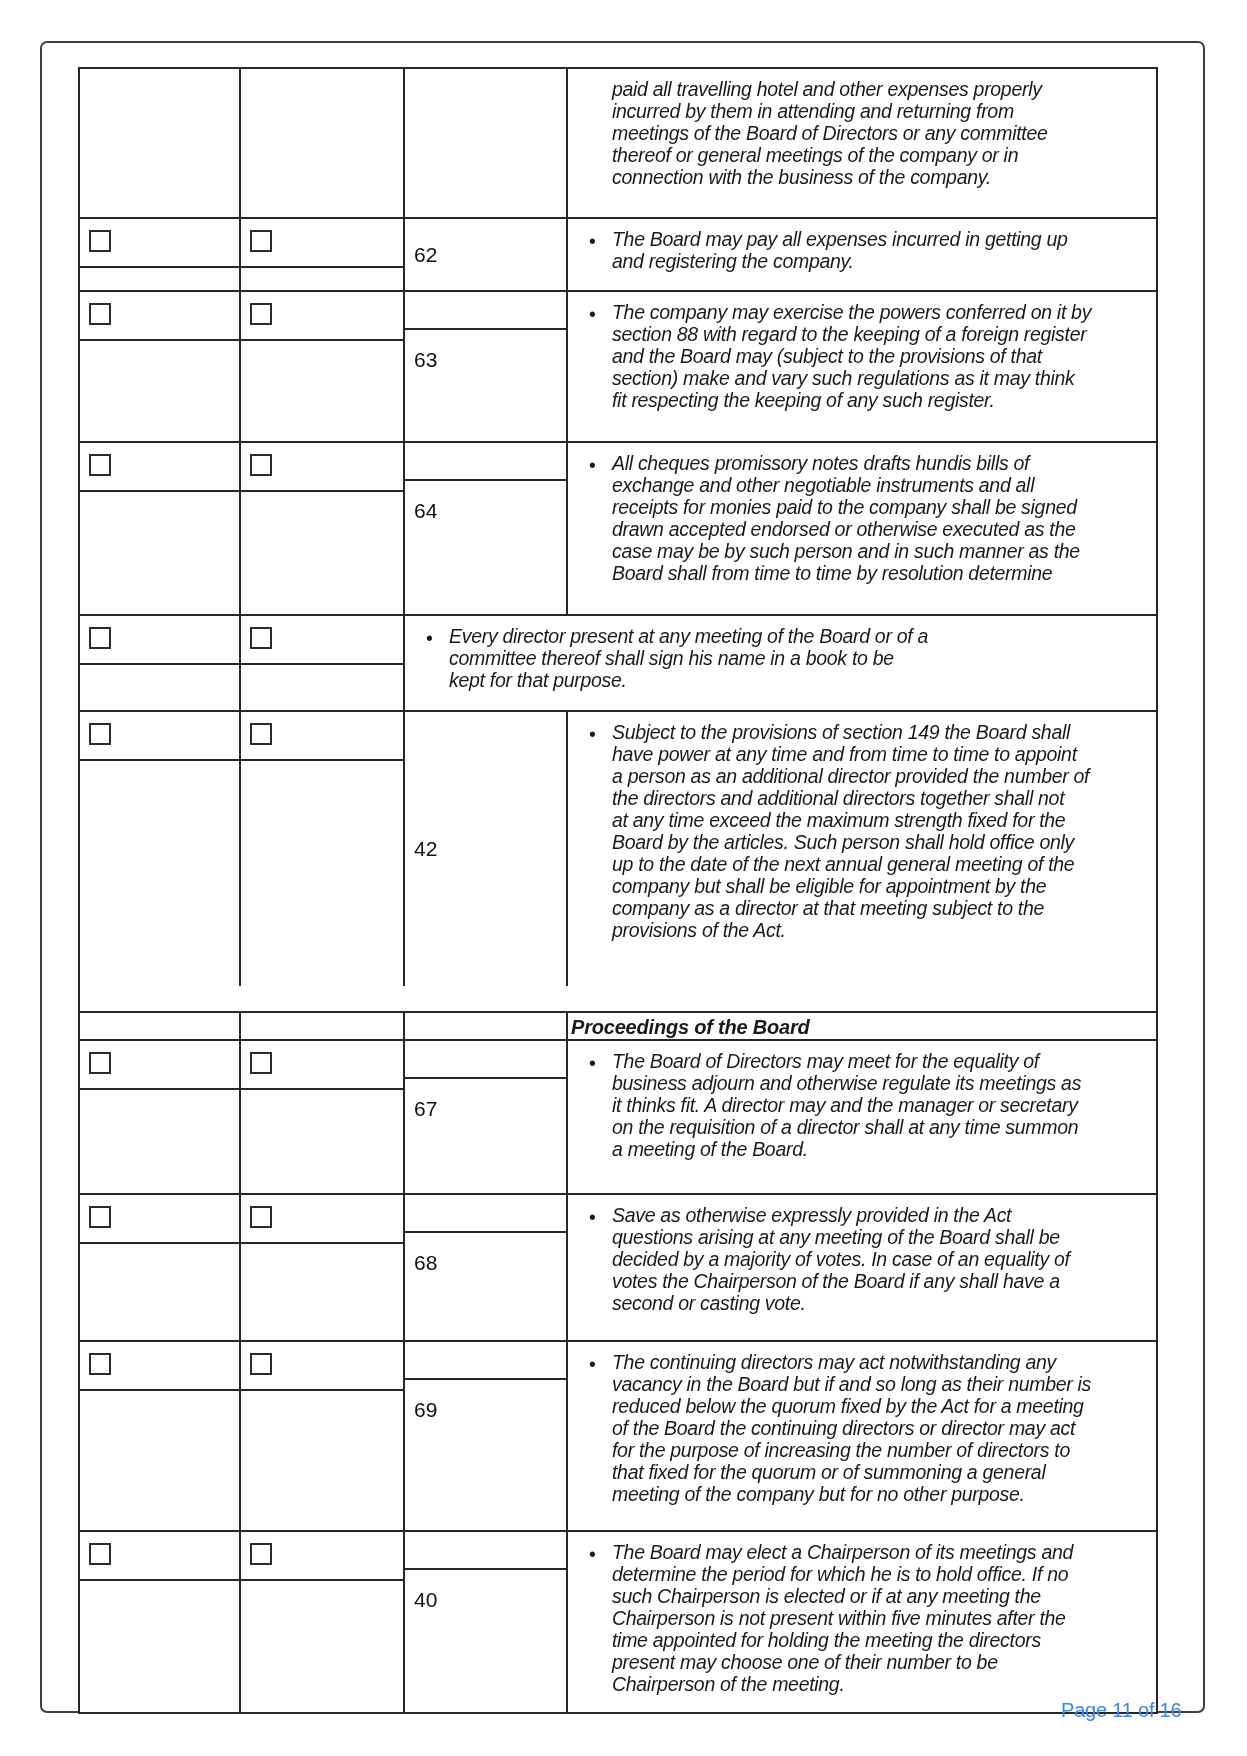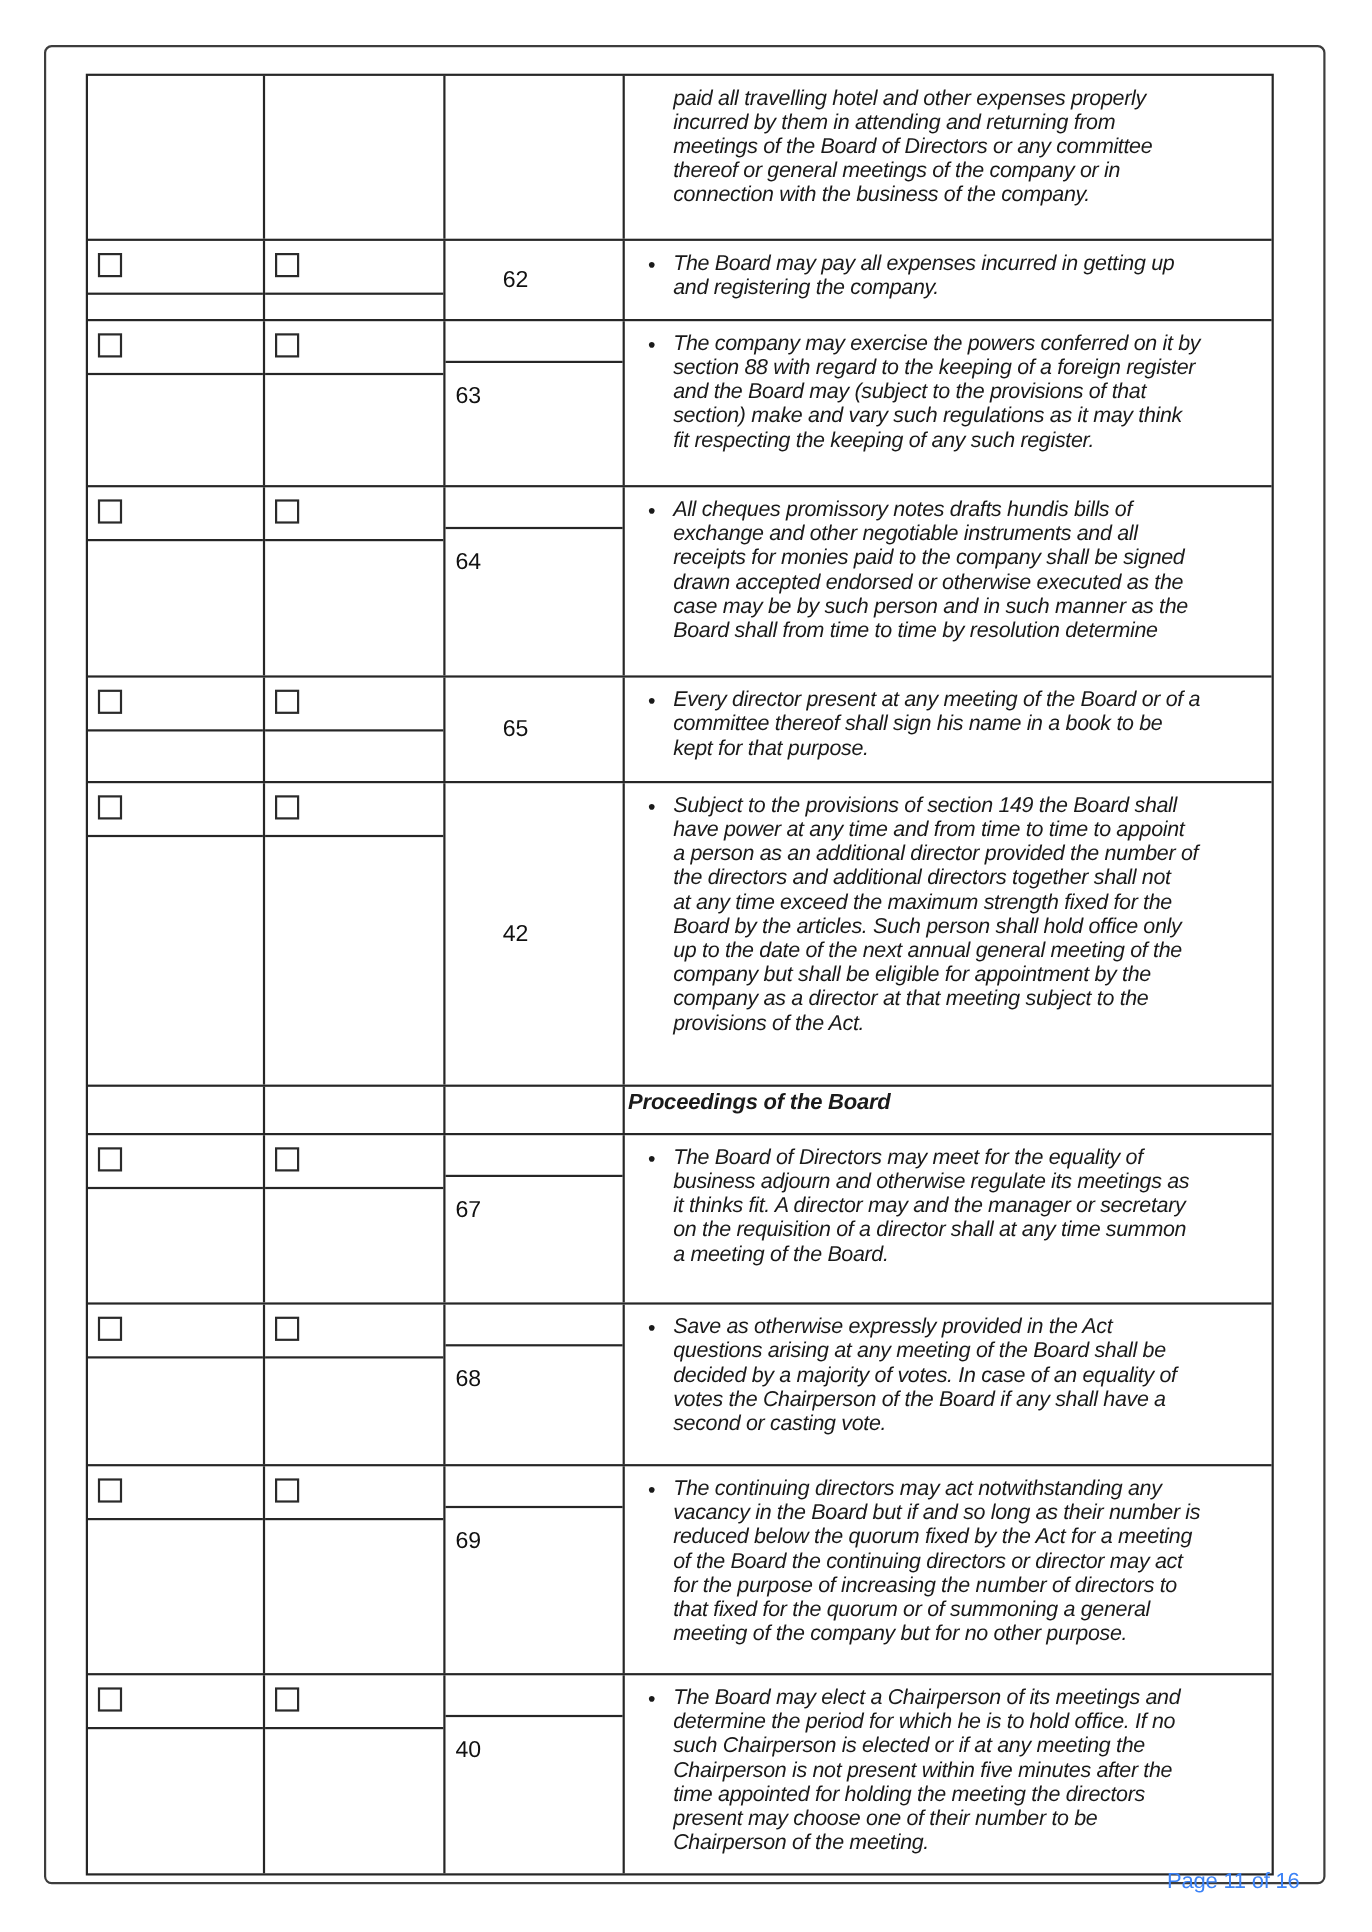--- a/index.html
+++ b/index.html
@@ -42,21 +42,21 @@
     margin:11px 0 0 9px;
     border:2px solid #2a2a2a;
     box-sizing:border-box;
     background:#ffffff;
   }
   .num{
     font-size:21px;
     color:#111;
     padding:18px 0 0 9px;
   }
-  .c3.center{display:flex;align-items:center;padding-left:43px;}
+  .c3.center{display:flex;align-items:center;}
   .c3.center .num{padding:0 0 0 9px;}
   .c4{padding:9px 2px 0 21px;display:flex;align-items:flex-start;}
   .bullet{
     width:23px;flex:none;
     font-size:19.5px;line-height:27px;
   }
   .clause-text{
     white-space:pre-line;
     font-size:19.5px;line-height:22px;
     letter-spacing:-0.3px;
@@ -176,23 +176,20 @@
       <div class="c1">
         <div class="sub-top">
           <span class="checkbox"></span>
         </div>
       </div>
       <div class="c2">
         <div class="sub-top">
           <span class="checkbox"></span>
         </div>
       </div>
-      <div class="c3 center">
-        <div class="num">65</div>
-      </div>
       <div class="c4">
         <span class="bullet">•</span>
         <div class="clause-text">Every director present at any meeting of the Board or of a
 committee thereof shall sign his name in a book to be
 kept for that purpose.</div>
       </div>
     </div>
 
     <div class="row" style="height:276px;">
       <div class="c1">
@@ -216,21 +213,21 @@
 the directors and additional directors together shall not
 at any time exceed the maximum strength fixed for the
 Board by the articles. Such person shall hold office only
 up to the date of the next annual general meeting of the
 company but shall be eligible for appointment by the
 company as a director at that meeting subject to the
 provisions of the Act.</div>
       </div>
     </div>
 
-    <div class="row" style="height:44px;">
+    <div class="row" style="height:28px;margin-top:25px;">
       <div class="c1"></div>
       <div class="c2"></div>
       <div class="c3"></div>
       <div class="c4 header-cell">
         <span class="section-header">Proceedings of the Board</span>
       </div>
     </div>
 
     <div class="row" style="height:154px;">
       <div class="c1">

